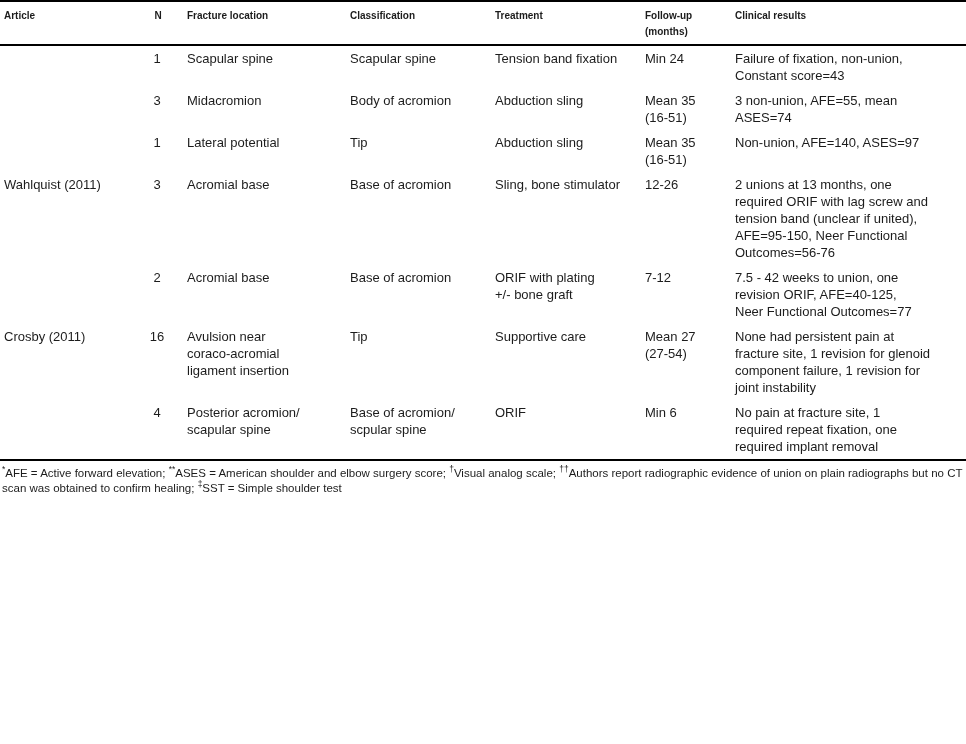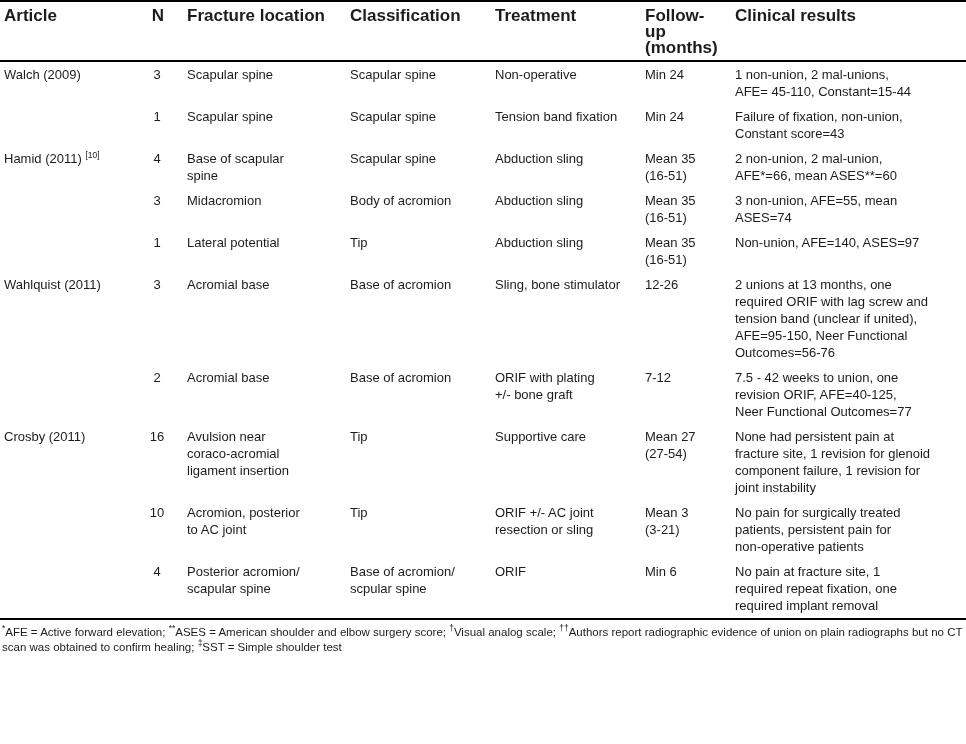--- a/index.html
+++ b/index.html
@@ -20,21 +20,21 @@
     border-bottom:2px solid var(--border);
   }
   col.c-article{width:140px;}
   col.c-n{width:40px;}
   col.c-location{width:165px;}
   col.c-classification{width:145px;}
   col.c-treatment{width:155px;}
   col.c-followup{width:82px;}
   col.c-results{width:239px;}
   th{
-    font-size:17px;line-height:16px;font-weight:bold;text-align:left;
+    font-size:10px;line-height:16px;font-weight:bold;text-align:left;
     vertical-align:top;white-space:pre-line;
     padding:6px 4px 4px 0;
     border-bottom:2px solid var(--border);
   }
   td{
     font-size:13px;line-height:17px;vertical-align:top;white-space:pre-line;
     padding:4px 6px 4px 0;
   }
   th.col-article,td.col-article{padding-left:4px;}
   th.col-location,td.col-location{padding-left:7px;}
@@ -70,50 +70,28 @@
           <th class="col-location">Fracture location</th>
           <th class="col-classification">Classification</th>
           <th class="col-treatment">Treatment</th>
           <th class="col-followup">Follow-up
 (months)</th>
           <th class="col-results">Clinical results</th>
         </tr>
     </thead>
     <tbody id="table-body">
         <tr>
-          <td class="col-article">Walch (2009)</td>
-          <td class="col-n">3</td>
-          <td class="col-location">Scapular spine</td>
-          <td class="col-classification">Scapular spine</td>
-          <td class="col-treatment">Non-operative</td>
-          <td class="col-followup">Min 24</td>
-          <td class="col-results">1 non-union, 2 mal-unions,
-AFE= 45-110, Constant=15-44</td>
-        </tr>
-        <tr>
           <td class="col-article"></td>
           <td class="col-n">1</td>
           <td class="col-location">Scapular spine</td>
           <td class="col-classification">Scapular spine</td>
           <td class="col-treatment">Tension band fixation</td>
           <td class="col-followup">Min 24</td>
           <td class="col-results">Failure of fixation, non-union,
 Constant score=43</td>
-        </tr>
-        <tr>
-          <td class="col-article">Hamid (2011) <sup>[10]</sup></td>
-          <td class="col-n">4</td>
-          <td class="col-location">Base of scapular
-spine</td>
-          <td class="col-classification">Scapular spine</td>
-          <td class="col-treatment">Abduction sling</td>
-          <td class="col-followup">Mean 35
-(16-51)</td>
-          <td class="col-results">2 non-union, 2 mal-union,
-AFE*=66, mean ASES**=60</td>
         </tr>
         <tr>
           <td class="col-article"></td>
           <td class="col-n">3</td>
           <td class="col-location">Midacromion</td>
           <td class="col-classification">Body of acromion</td>
           <td class="col-treatment">Abduction sling</td>
           <td class="col-followup">Mean 35
 (16-51)</td>
           <td class="col-results">3 non-union, AFE=55, mean
@@ -164,34 +142,20 @@
           <td class="col-treatment">Supportive care</td>
           <td class="col-followup">Mean 27
 (27-54)</td>
           <td class="col-results">None had persistent pain at
 fracture site, 1 revision for glenoid
 component failure, 1 revision for
 joint instability</td>
         </tr>
         <tr>
           <td class="col-article"></td>
-          <td class="col-n">10</td>
-          <td class="col-location">Acromion, posterior
-to AC joint</td>
-          <td class="col-classification">Tip</td>
-          <td class="col-treatment">ORIF +/- AC joint
-resection or sling</td>
-          <td class="col-followup">Mean 3
-(3-21)</td>
-          <td class="col-results">No pain for surgically treated
-patients, persistent pain for
-non-operative patients</td>
-        </tr>
-        <tr>
-          <td class="col-article"></td>
           <td class="col-n">4</td>
           <td class="col-location">Posterior acromion/
 scapular spine</td>
           <td class="col-classification">Base of acromion/
 scpular spine</td>
           <td class="col-treatment">ORIF</td>
           <td class="col-followup">Min 6</td>
           <td class="col-results">No pain at fracture site, 1
 required repeat fixation, one
 required implant removal</td>

